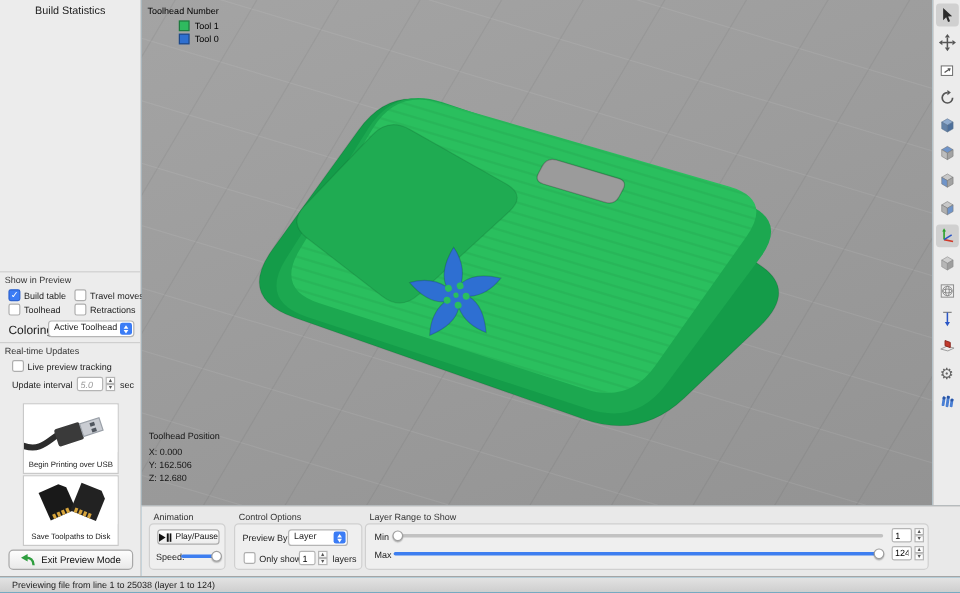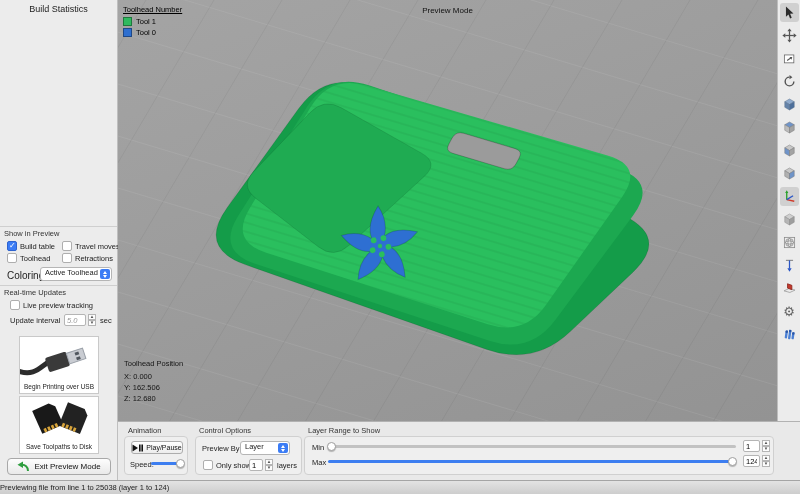--- a/index.html
+++ b/index.html
@@ -37,22 +37,22 @@
   .img-btn .cap{font-size:6.5px;text-align:center;color:#222;padding:2px 0 3px;}
   .exit-btn{position:absolute;left:7px;top:458px;width:104px;height:17px;border:1px solid #a8a8a8;
             border-radius:4px;background:linear-gradient(#fdfdfd,#e9e9e9);display:flex;align-items:center;
             justify-content:center;gap:4px;font-size:8px;color:#111;}
 
   
   .viewport{position:absolute;left:118px;top:0;width:659px;height:421px;overflow:hidden;
             background:linear-gradient(160deg,#a4a4a4,#939393);}
   .viewport svg{position:absolute;left:0;top:0;}
   .legend{position:absolute;left:5px;top:5px;font-size:7.5px;color:#000;}
-  .legend .ttl{font-size:7.5px;margin-bottom:3px;color:#000;text-decoration:underline;}
-  .leg-item{display:flex;align-items:center;gap:4px;margin-bottom:2px;}
+  .legend .ttl{font-size:7.5px;margin-bottom:3px;color:#000;}
+  .leg-item{display:flex;align-items:center;gap:4px;margin-bottom:2px;justify-content:flex-end;}
   .leg-swatch{width:9px;height:9px;border:1px solid rgba(0,0,0,0.35);}
   .mode-label{position:absolute;left:0;right:0;top:6px;text-align:center;font-size:8px;color:#111;}
   .thpos{position:absolute;left:6px;top:358px;font-size:7.5px;color:#151515;line-height:11px;}
   .thpos .ttl{margin-bottom:2px;}
 
   
   .rtoolbar{position:absolute;left:777px;top:0;width:23px;height:421px;background:#ececec;
             border-left:1px solid #bdbdbd;display:flex;flex-direction:column;align-items:center;padding-top:3px;}
   .ticon{width:19px;height:19px;margin-bottom:4px;border:none;background:transparent;border-radius:3px;
          display:flex;align-items:center;justify-content:center;padding:0;cursor:pointer;}
@@ -71,21 +71,21 @@
   .slider{position:absolute;height:9px;}
   .slider .track{position:absolute;left:0;right:0;top:3px;height:3px;border-radius:2px;background:#c2c2c2;}
   .slider .track.blue{background:#3d7ef0;}
   .slider .knob{position:absolute;top:0;width:9px;height:9px;border-radius:50%;background:#fff;
                 border:1px solid #9f9f9f;box-shadow:0 1px 1px rgba(0,0,0,0.25);}
   .knob.right{right:-1px;} .knob.left{left:-1px;}
 
   
   .statusbar{position:absolute;left:0;top:480px;width:800px;height:14px;
              background:linear-gradient(#e3e3e3,#cdcdcd);border-top:1px solid #a5a5a5;
-             font-size:7.5px;color:#222;display:flex;align-items:center;padding-left:0;}
+             font-size:7.5px;color:#222;display:flex;align-items:center;padding-left:10px;}
 </style>
 </head>
 <body>
 
 <div class="app">
 
   <aside class="sidebar">
     <div class="sb-title">Build Statistics</div>
 
 
@@ -263,21 +263,20 @@
       <div class="leg-item">
         <span class="leg-swatch" style="background: rgb(47, 186, 95);"></span>
         <span>Tool 1</span>
       </div>
       <div class="leg-item">
         <span class="leg-swatch" style="background: rgb(46, 111, 208);"></span>
         <span>Tool 0</span>
       </div>
     </div>
 
-    <div class="mode-label">Preview Mode</div>
 
     <div class="thpos">
       <div class="ttl">Toolhead Position</div>
       <div>X: 0.000</div>
       <div>Y: 162.506</div>
       <div>Z: 12.680</div>
     </div>
   </div>
 
   <div class="rtoolbar">

